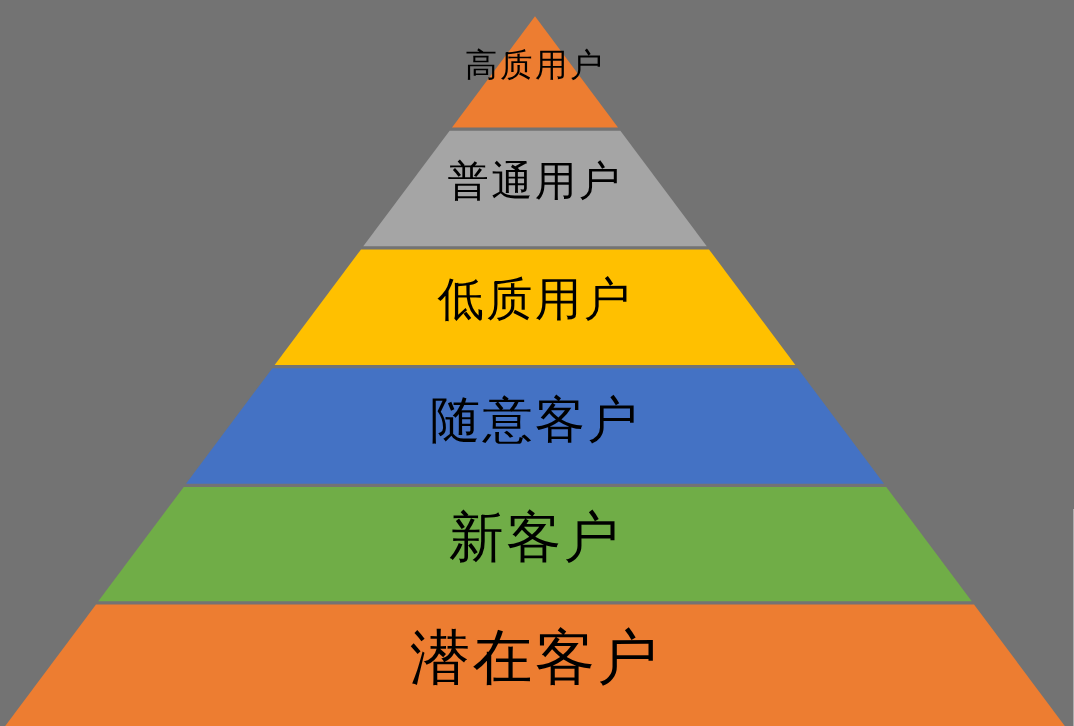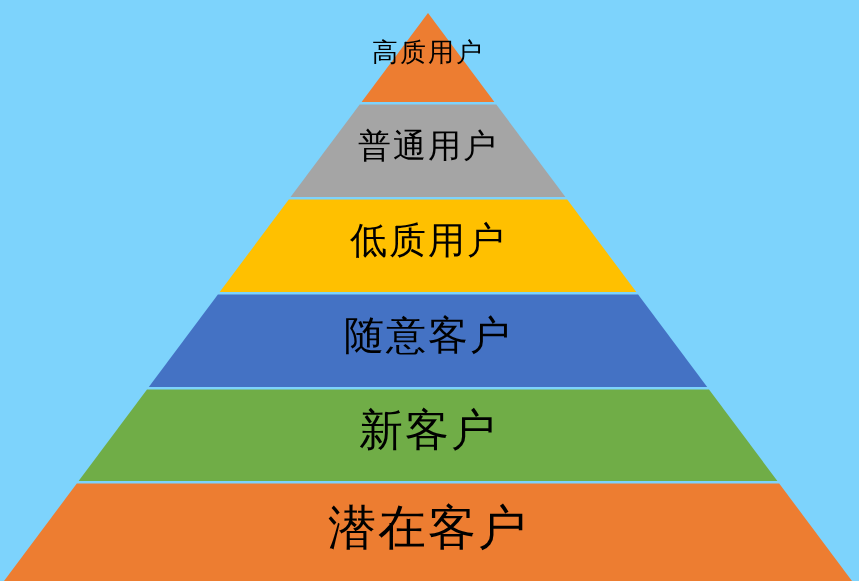--- a/index.html
+++ b/index.html
@@ -7,21 +7,21 @@
     padding: 0;
     background: #ffffff;
     width: 859px;
     height: 581px;
     overflow: hidden;
   }
   .stage {
     position: relative;
     width: 859px;
     height: 581px;
-    background: #7dd3fc;
+    background: #737373;
   }
   svg {
     display: block;
   }
   text.level-label {
     font-family: "Liberation Serif", "DejaVu Serif", serif;
     fill: #000000;
     text-anchor: middle;
     letter-spacing: 2px;
   }

